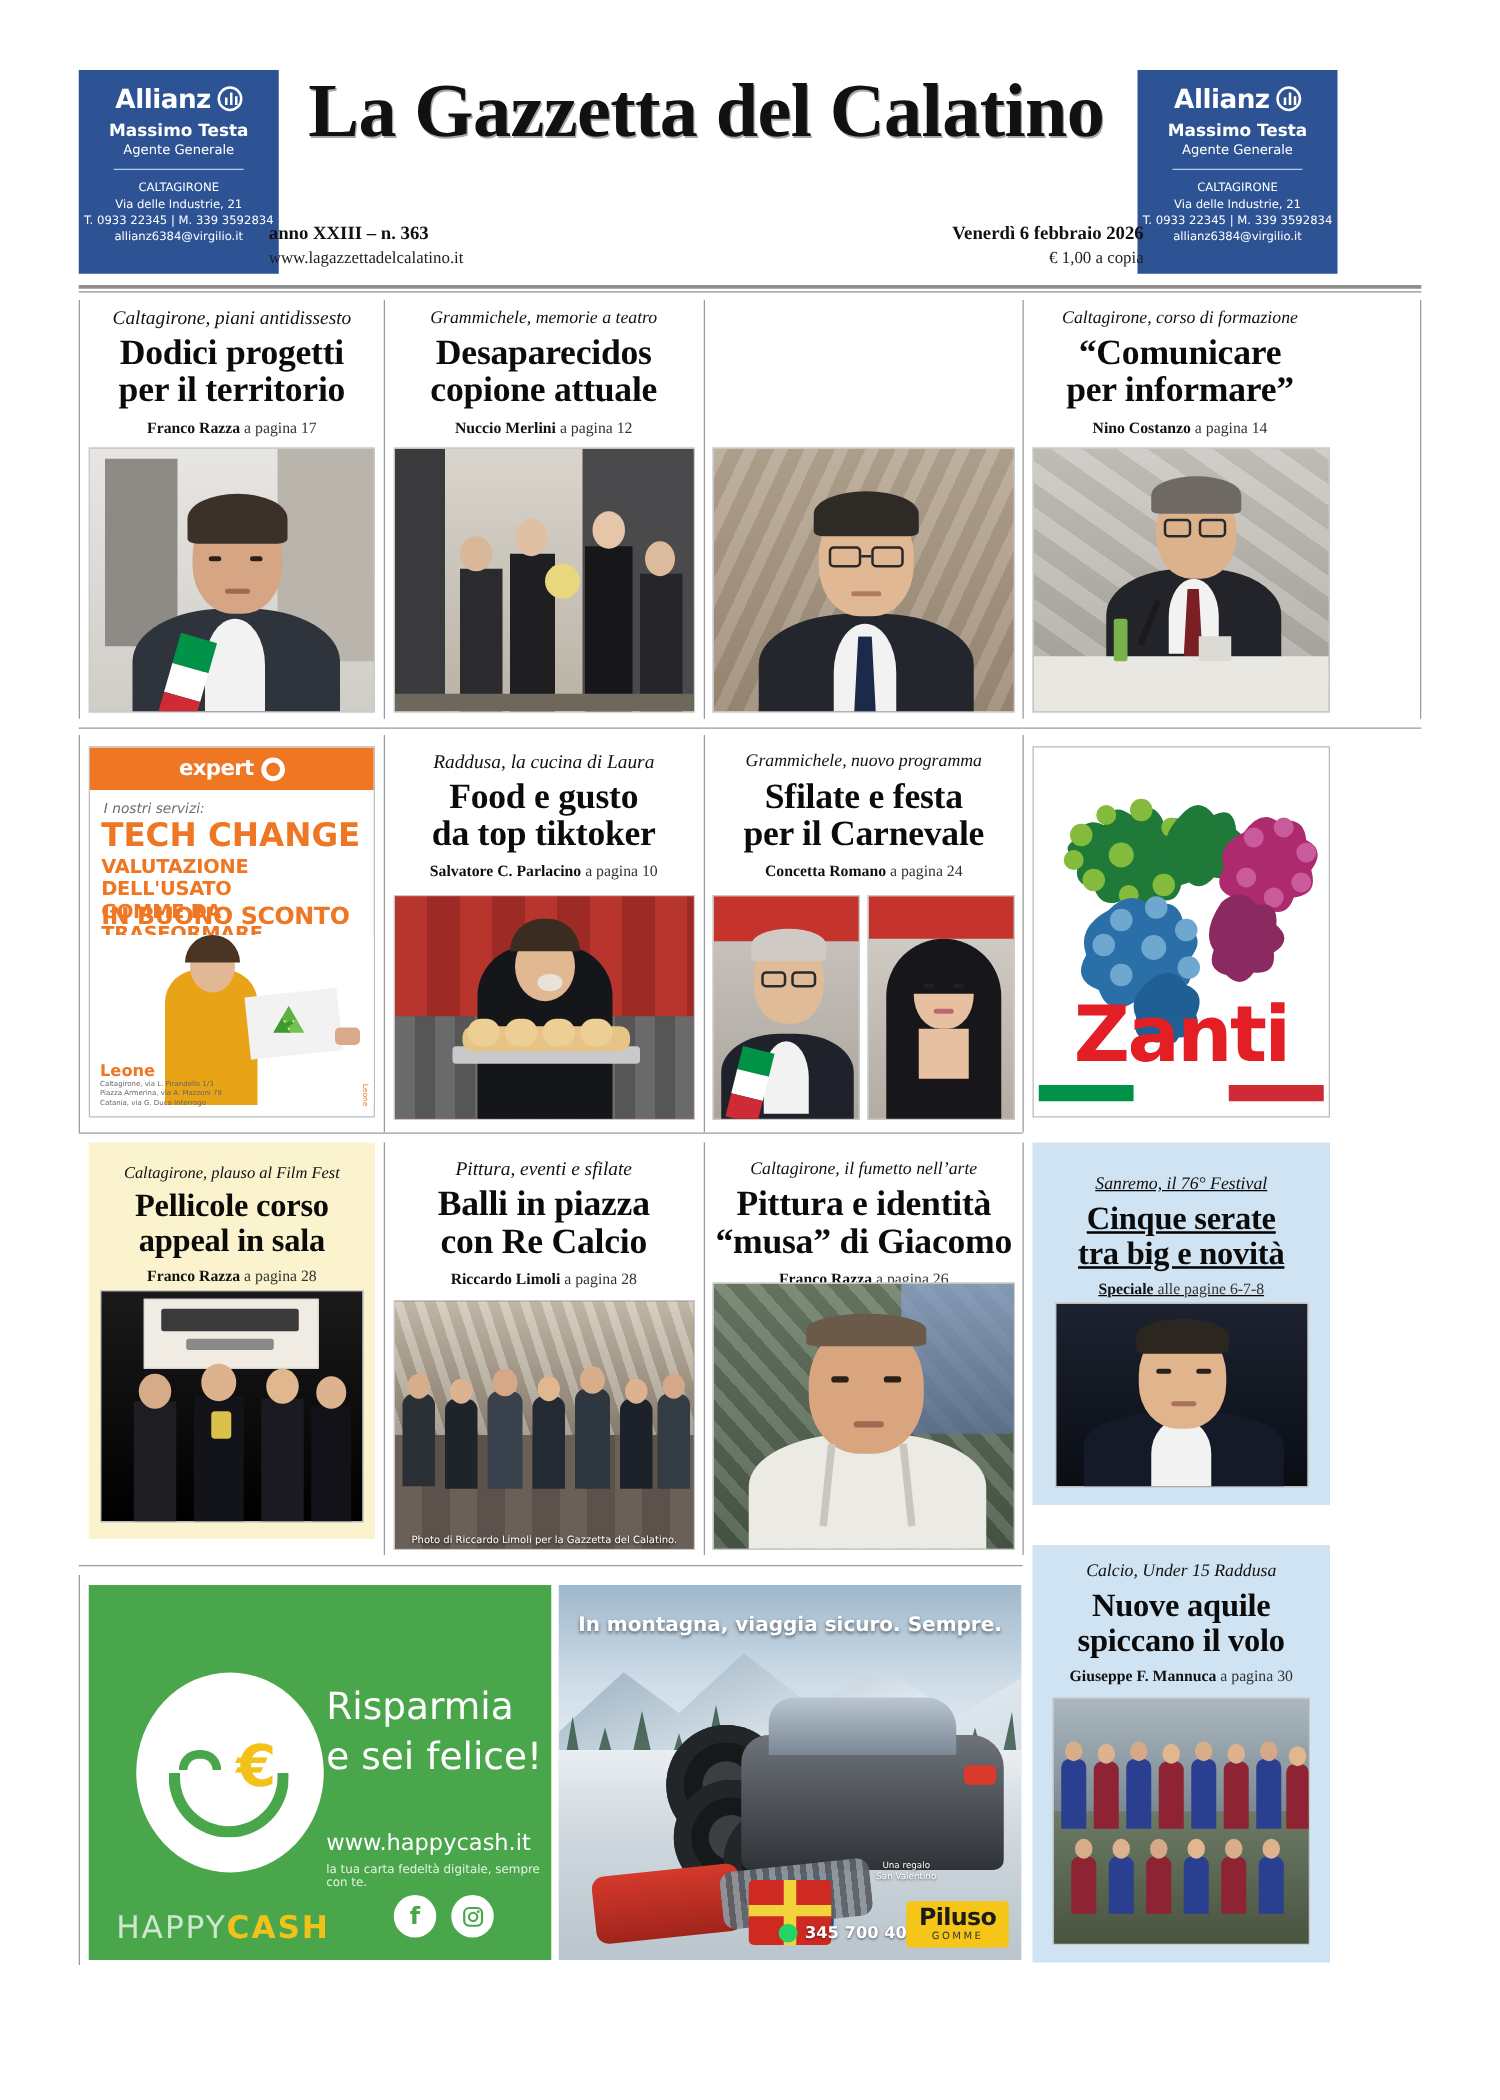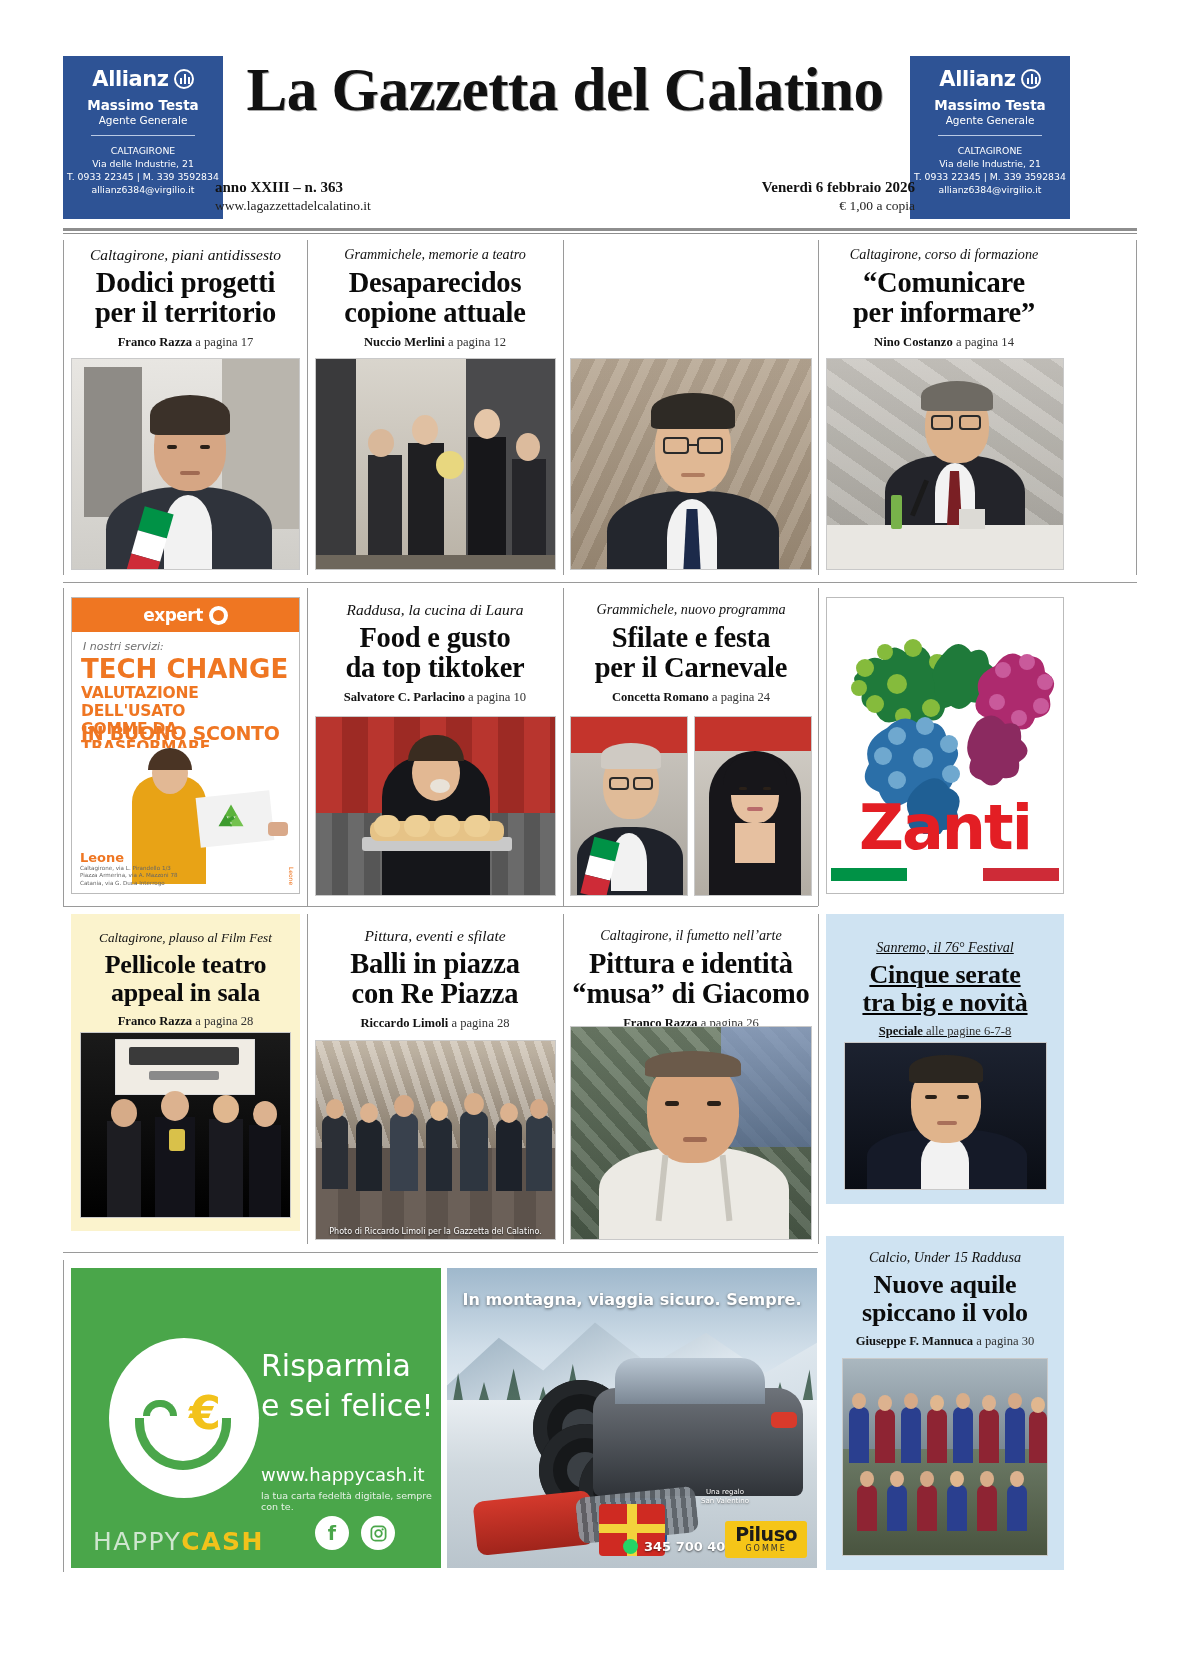--- a/index.html
+++ b/index.html
@@ -522,21 +522,21 @@
 
   <div class="hline" style="left:63px; top:906px; width:755px;"></div>
 
   <div class="vline" style="left:307px; top:914px; height:330px;"></div>
   <div class="vline" style="left:563px; top:914px; height:330px;"></div>
   <div class="vline" style="left:818px; top:914px; height:330px;"></div>
 
   <div class="ad tint-yellow" style="left:71px; top:914px; width:229px; height:317px;">
     <div class="cell" style="left:6px; top:14px; width:217px; position:absolute;">
       <div class="kicker xs">Caltagirone, plauso al Film Fest</div>
-      <div class="headline sm">Pellicole teatro</div>
+      <div class="headline sm">Pellicole corso</div>
       <div class="headline sm" style="margin-top:0">appeal in sala</div>
       <div class="byline"><b>Franco Razza</b><span> a pagina 28</span></div>
     </div>
     <div class="photo" style="left:9px; top:118px; width:211px; height:186px;">
       <div class="pp">
         <div class="bg" style="background:linear-gradient(#1a1a1a,#000)"></div>
         <div style="position:absolute;left:34px;top:6px;width:140px;height:56px;background:#f0ece4;border:1px solid #ddd;"></div>
         <div style="position:absolute;left:48px;top:14px;width:110px;height:18px;background:#3a3a3a;border-radius:2px;"></div>
         <div style="position:absolute;left:68px;top:38px;width:70px;height:9px;background:#8a8a8a;border-radius:2px;"></div>
         <div style="position:absolute;left:26px;top:88px;width:34px;height:98px;background:#1d1d22;"></div>
@@ -548,21 +548,21 @@
         <div style="position:absolute;left:132px;top:62px;width:26px;height:28px;border-radius:50%;background:#e0b78f;"></div>
         <div style="position:absolute;left:168px;top:92px;width:32px;height:94px;background:#121218;"></div>
         <div style="position:absolute;left:172px;top:68px;width:24px;height:26px;border-radius:50%;background:#dcb28f;"></div>
       </div>
     </div>
   </div>
 
   <div class="cell" style="left:315px; top:926px; width:240px;">
     <div class="kicker">Pittura, eventi e sfilate</div>
     <div class="headline">Balli in piazza</div>
-    <div class="headline" style="margin-top:0">con Re Piazza</div>
+    <div class="headline" style="margin-top:0">con Re Calcio</div>
     <div class="byline"><b>Riccardo Limoli</b><span> a pagina 28</span></div>
   </div>
   <div class="photo" style="left:315px; top:1040px; width:241px; height:200px;">
     <div class="pp">
       <div class="bg" style="background:linear-gradient(#6f645a,#4a423b)"></div>
       <div style="position:absolute;left:0;top:0;width:100%;height:54%;background:linear-gradient(#cbbfae,#8d8172);"></div>
       <div style="position:absolute;left:0;top:0;width:100%;height:54%;background:repeating-linear-gradient(72deg,rgba(255,255,255,.25) 0 7px,rgba(0,0,0,.05) 7px 16px);"></div>
       <div style="position:absolute;left:0;bottom:0;width:100%;height:46%;background:repeating-linear-gradient(90deg,#6b6058 0 22px,#5c524b 22px 44px);"></div>
       <div style="position:absolute;left:6px;top:74px;width:26px;height:74px;background:#2b2f36;border-radius:9px 9px 0 0;"></div>
       <div style="position:absolute;left:10px;top:58px;width:18px;height:20px;border-radius:50%;background:#d8ae8a;"></div>

